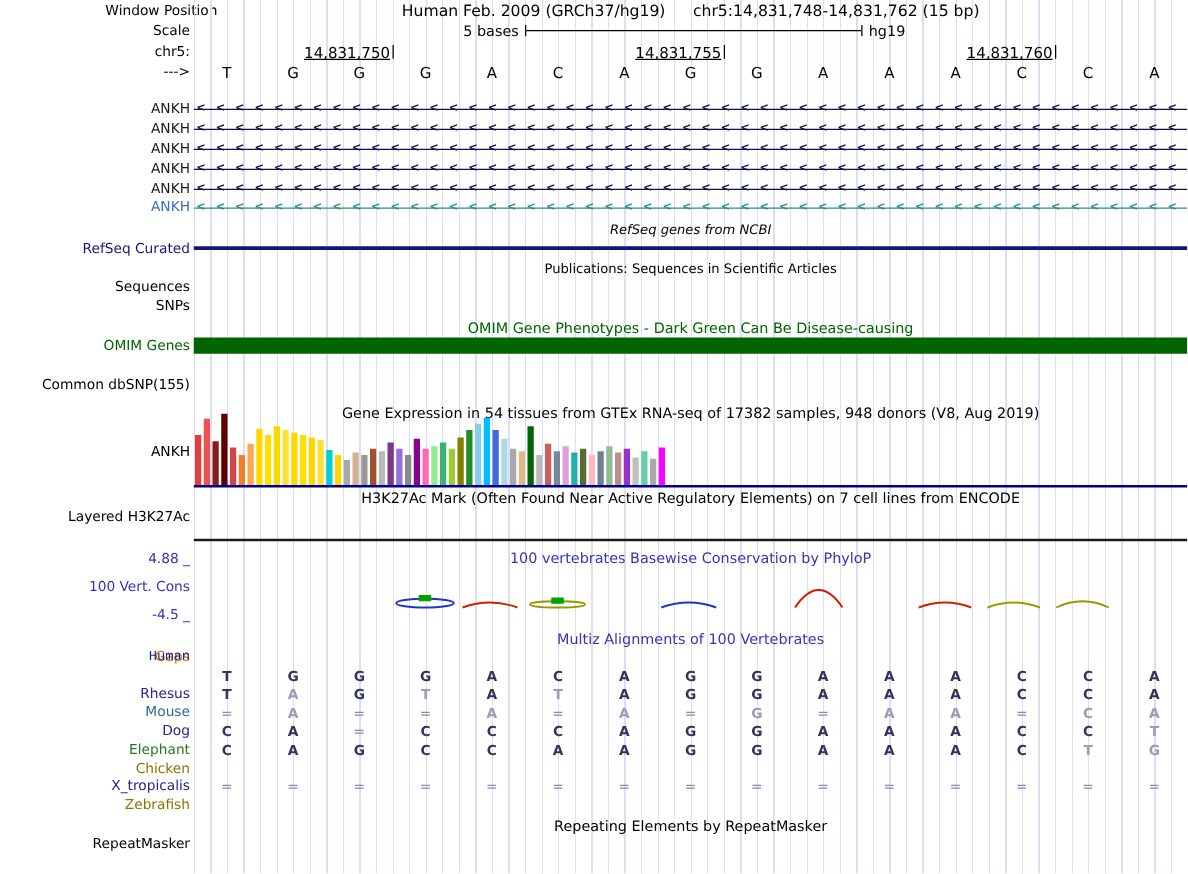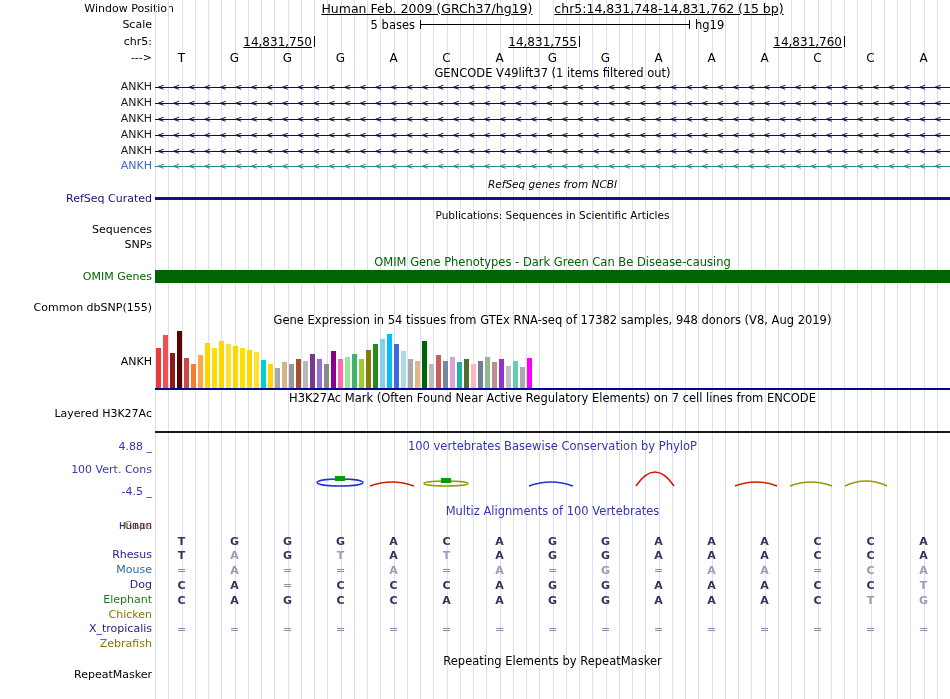--- a/index.html
+++ b/index.html
@@ -18,21 +18,21 @@
   }
   .ctitle{
     position:absolute;left:0;width:795px;text-align:center;
     font-size:11.5px;line-height:13px;white-space:nowrap;color:#000;
   }
   .ctitle.small{font-size:10.5px;}
   .toptitle{
     position:absolute;left:0;top:2px;width:795px;text-align:center;
     font-size:12.5px;line-height:14px;white-space:nowrap;
   }
-  .toptitle span{display:inline-block;text-decoration:underline;}
+  .toptitle span{display:inline-block;}
   .toptitle .gap{width:22px;}
   .scale-text{position:absolute;font-size:11.5px;line-height:12px;white-space:nowrap;}
   .bracket{position:absolute;left:265px;top:20px;width:268px;height:9px;
     border-left:1px solid #000;border-right:1px solid #000;}
   .bracket::after{content:"";position:absolute;left:0;right:0;top:4px;border-top:1px solid #000;}
   .pos-num{position:absolute;width:90px;text-align:right;font-size:12px;line-height:12px;top:36px;text-decoration:underline;}
   .pos-tick{position:absolute;width:1px;height:11px;background:#000;top:36px;}
   .base{position:absolute;width:53px;text-align:center;font-size:12px;line-height:14px;top:51px;}
   .generow{position:absolute;left:0;width:795px;height:11px;overflow:hidden;}
   .generow .gline{position:absolute;left:0;right:0;top:5px;height:1px;}
@@ -114,21 +114,20 @@
         <div class="base" style="left: 371px;">G</div>
         <div class="base" style="left: 424px;">G</div>
         <div class="base" style="left: 477px;">A</div>
         <div class="base" style="left: 530px;">A</div>
         <div class="base" style="left: 583px;">A</div>
         <div class="base" style="left: 636px;">C</div>
         <div class="base" style="left: 689px;">C</div>
         <div class="base" style="left: 742px;">A</div>
       </div>
 
-    <div class="ctitle" style="top:67px;">GENCODE V49lift37 (1 items filtered out)</div>
     <div id="gene-rows">
         <div class="generow" style="top: 82px;">
           <div class="gline" style="background: rgb(16, 16, 77);"></div>
           <div class="arrows" style="color: rgb(16, 16, 77);">&lt;&lt;&lt;&lt;&lt;&lt;&lt;&lt;&lt;&lt;&lt;&lt;&lt;&lt;&lt;&lt;&lt;&lt;&lt;&lt;&lt;&lt;&lt;&lt;&lt;&lt;&lt;&lt;&lt;&lt;&lt;&lt;&lt;&lt;&lt;&lt;&lt;&lt;&lt;&lt;&lt;&lt;&lt;&lt;&lt;&lt;&lt;&lt;&lt;&lt;&lt;&lt;&lt;&lt;&lt;&lt;&lt;&lt;&lt;&lt;</div>
         </div>
         <div class="generow" style="top: 98px;">
           <div class="gline" style="background: rgb(16, 16, 77);"></div>
           <div class="arrows" style="color: rgb(16, 16, 77);">&lt;&lt;&lt;&lt;&lt;&lt;&lt;&lt;&lt;&lt;&lt;&lt;&lt;&lt;&lt;&lt;&lt;&lt;&lt;&lt;&lt;&lt;&lt;&lt;&lt;&lt;&lt;&lt;&lt;&lt;&lt;&lt;&lt;&lt;&lt;&lt;&lt;&lt;&lt;&lt;&lt;&lt;&lt;&lt;&lt;&lt;&lt;&lt;&lt;&lt;&lt;&lt;&lt;&lt;&lt;&lt;&lt;&lt;&lt;&lt;</div>
         </div>
         <div class="generow" style="top: 114px;">
@@ -151,21 +150,21 @@
 
     <div class="ctitle small" style="top:178px;font-style:italic;">RefSeq genes from NCBI</div>
     <div class="refseq-line" id="refseq-line" style="background: rgb(20, 20, 122);"></div>
 
     <div class="ctitle small" style="top:209px;">Publications: Sequences in Scientific Articles</div>
 
     <div class="ctitle" style="top:256px;color:#006400;">OMIM Gene Phenotypes - Dark Green Can Be Disease-causing</div>
     <div class="omim-bar" id="omim-bar" style="background: rgb(0, 100, 0);"></div>
 
 
-    <div class="ctitle" style="top:314px;">Gene Expression in 54 tissues from GTEx RNA-seq of 17382 samples, 948 donors (V8, Aug 2019)</div>
+    <div class="ctitle" style="top:324px;">Gene Expression in 54 tissues from GTEx RNA-seq of 17382 samples, 948 donors (V8, Aug 2019)</div>
     <div id="gtex-bars">
         <div class="gtex-bar" style="left: 1px; top: 348px; height: 40px; background: rgb(230, 60, 60);"></div>
         <div class="gtex-bar" style="left: 8px; top: 335px; height: 53px; background: rgb(240, 80, 80);"></div>
         <div class="gtex-bar" style="left: 15px; top: 353px; height: 35px; background: rgb(139, 26, 26);"></div>
         <div class="gtex-bar" style="left: 22px; top: 331px; height: 57px; background: rgb(92, 0, 0);"></div>
         <div class="gtex-bar" style="left: 29px; top: 358px; height: 30px; background: rgb(208, 69, 69);"></div>
         <div class="gtex-bar" style="left: 36px; top: 364px; height: 24px; background: rgb(240, 128, 48);"></div>
         <div class="gtex-bar" style="left: 43px; top: 355px; height: 33px; background: rgb(255, 165, 79);"></div>
         <div class="gtex-bar" style="left: 50px; top: 343px; height: 45px; background: rgb(255, 215, 0);"></div>
         <div class="gtex-bar" style="left: 57px; top: 348px; height: 40px; background: rgb(255, 223, 0);"></div>

